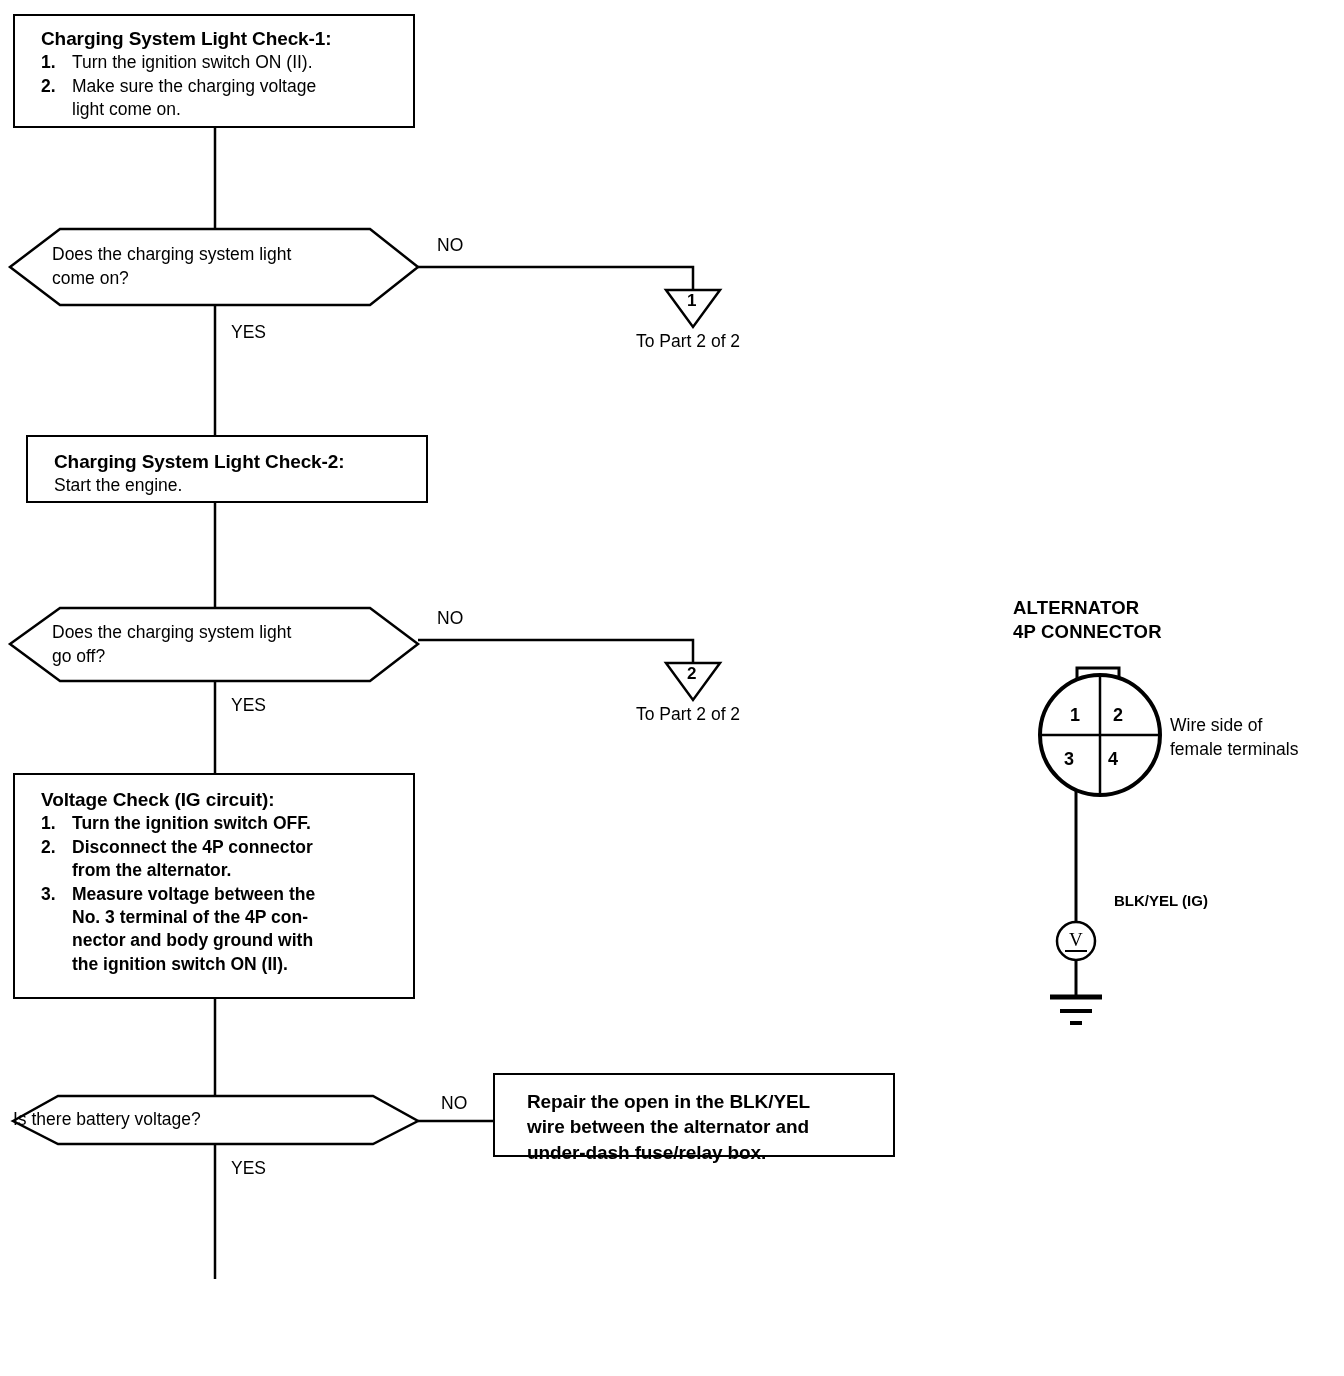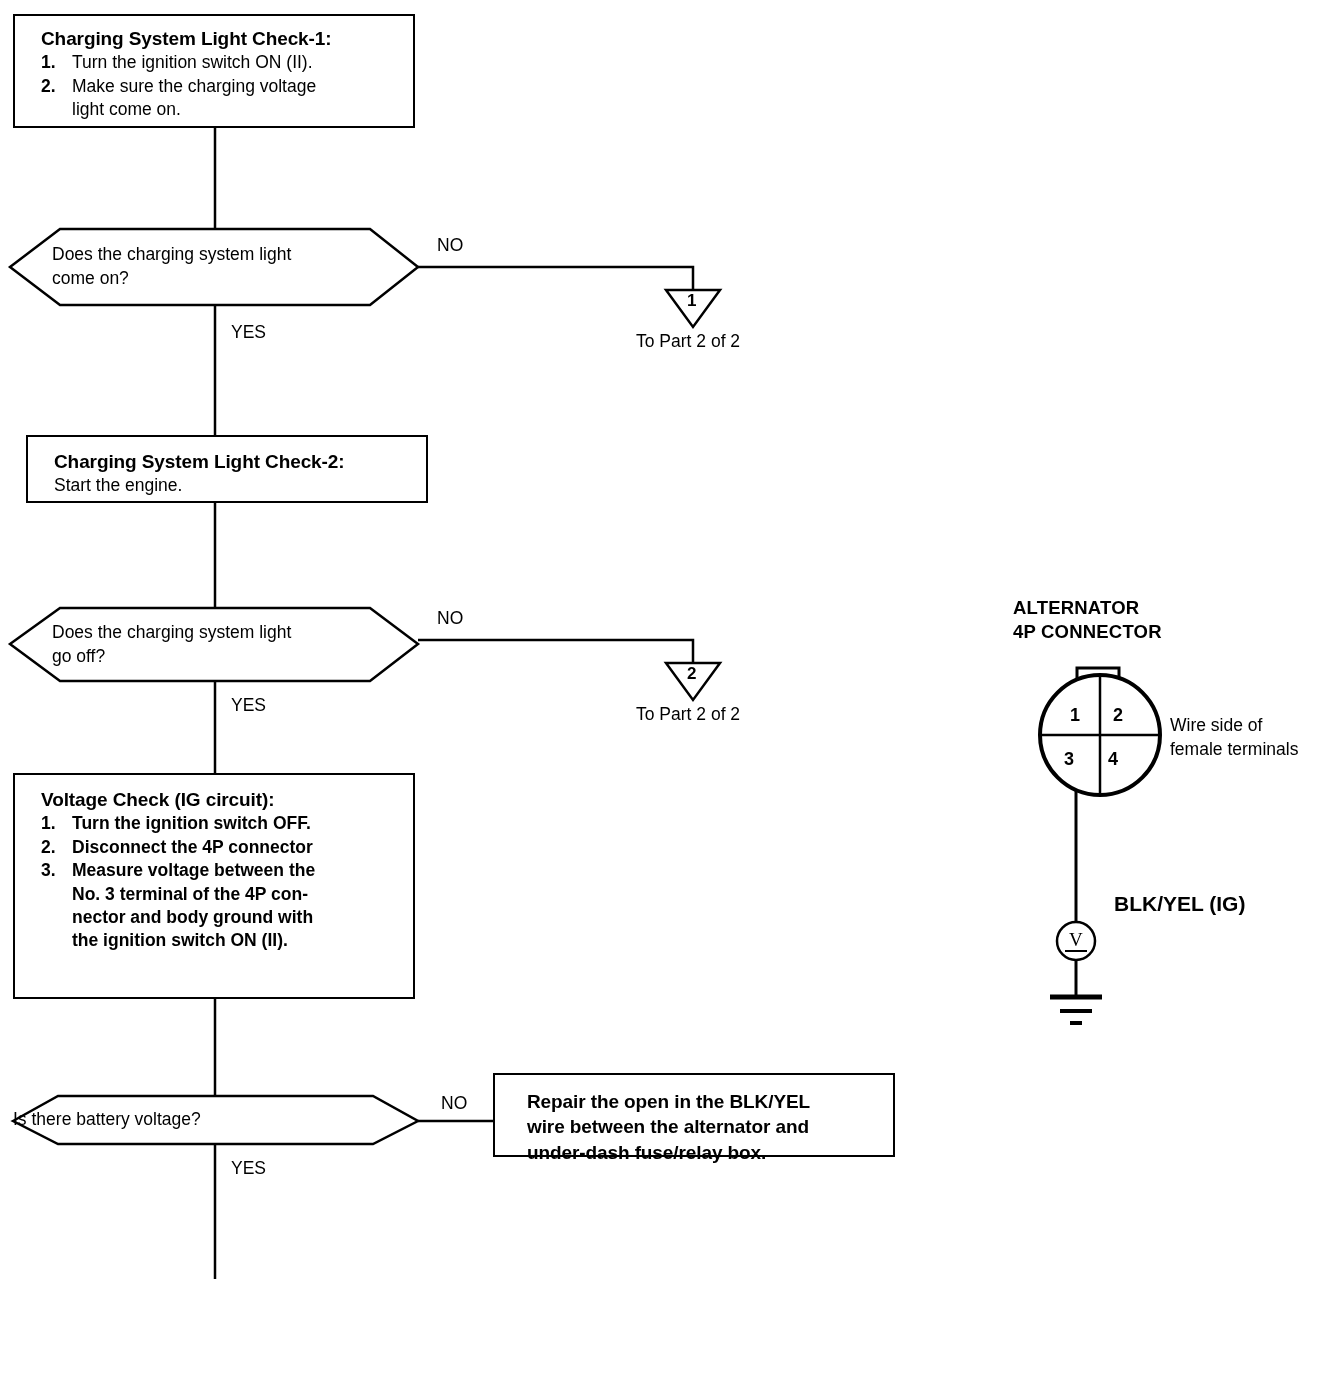--- a/index.html
+++ b/index.html
@@ -92,21 +92,21 @@
   .hex.centered .hextext { padding-left: 0; }
 
   
   .lbl {
     position: absolute;
     font-size: 17.5px;
     white-space: nowrap;
   }
   .lbl-b {
     position: absolute;
-    font-size: 21px;
+    font-size: 15px;
     font-weight: bold;
     white-space: nowrap;
   }
   .heading {
     position: absolute;
     font-size: 18.5px;
     font-weight: bold;
     line-height: 1.27;
     letter-spacing: 0.2px;
     white-space: nowrap;
@@ -243,20 +243,21 @@
       <li>
         <span class="num">1.</span>
         <span class="body">
           <span class="ln">Turn the ignition switch OFF.</span>
         </span>
       </li>
       <li>
         <span class="num">2.</span>
         <span class="body">
           <span class="ln">Disconnect the 4P connector</span>
+          <span class="ln">from the alternator.</span>
         </span>
       </li>
       <li>
         <span class="num">3.</span>
         <span class="body">
           <span class="ln">Measure voltage between the</span>
           <span class="ln">No. 3 terminal of the 4P con-</span>
           <span class="ln">nector and body ground with</span>
           <span class="ln">the ignition switch ON (II).</span>
         </span>

